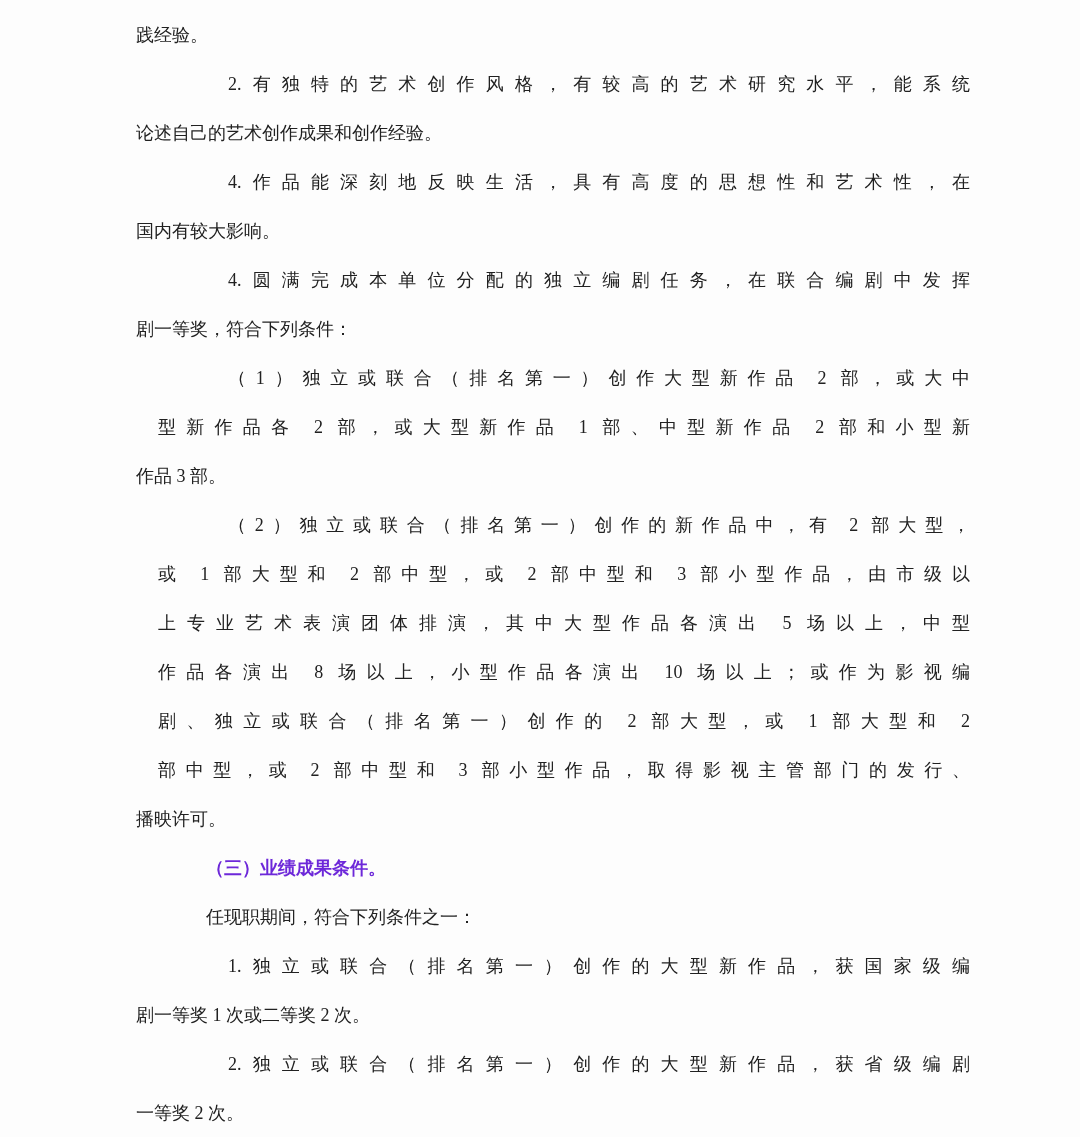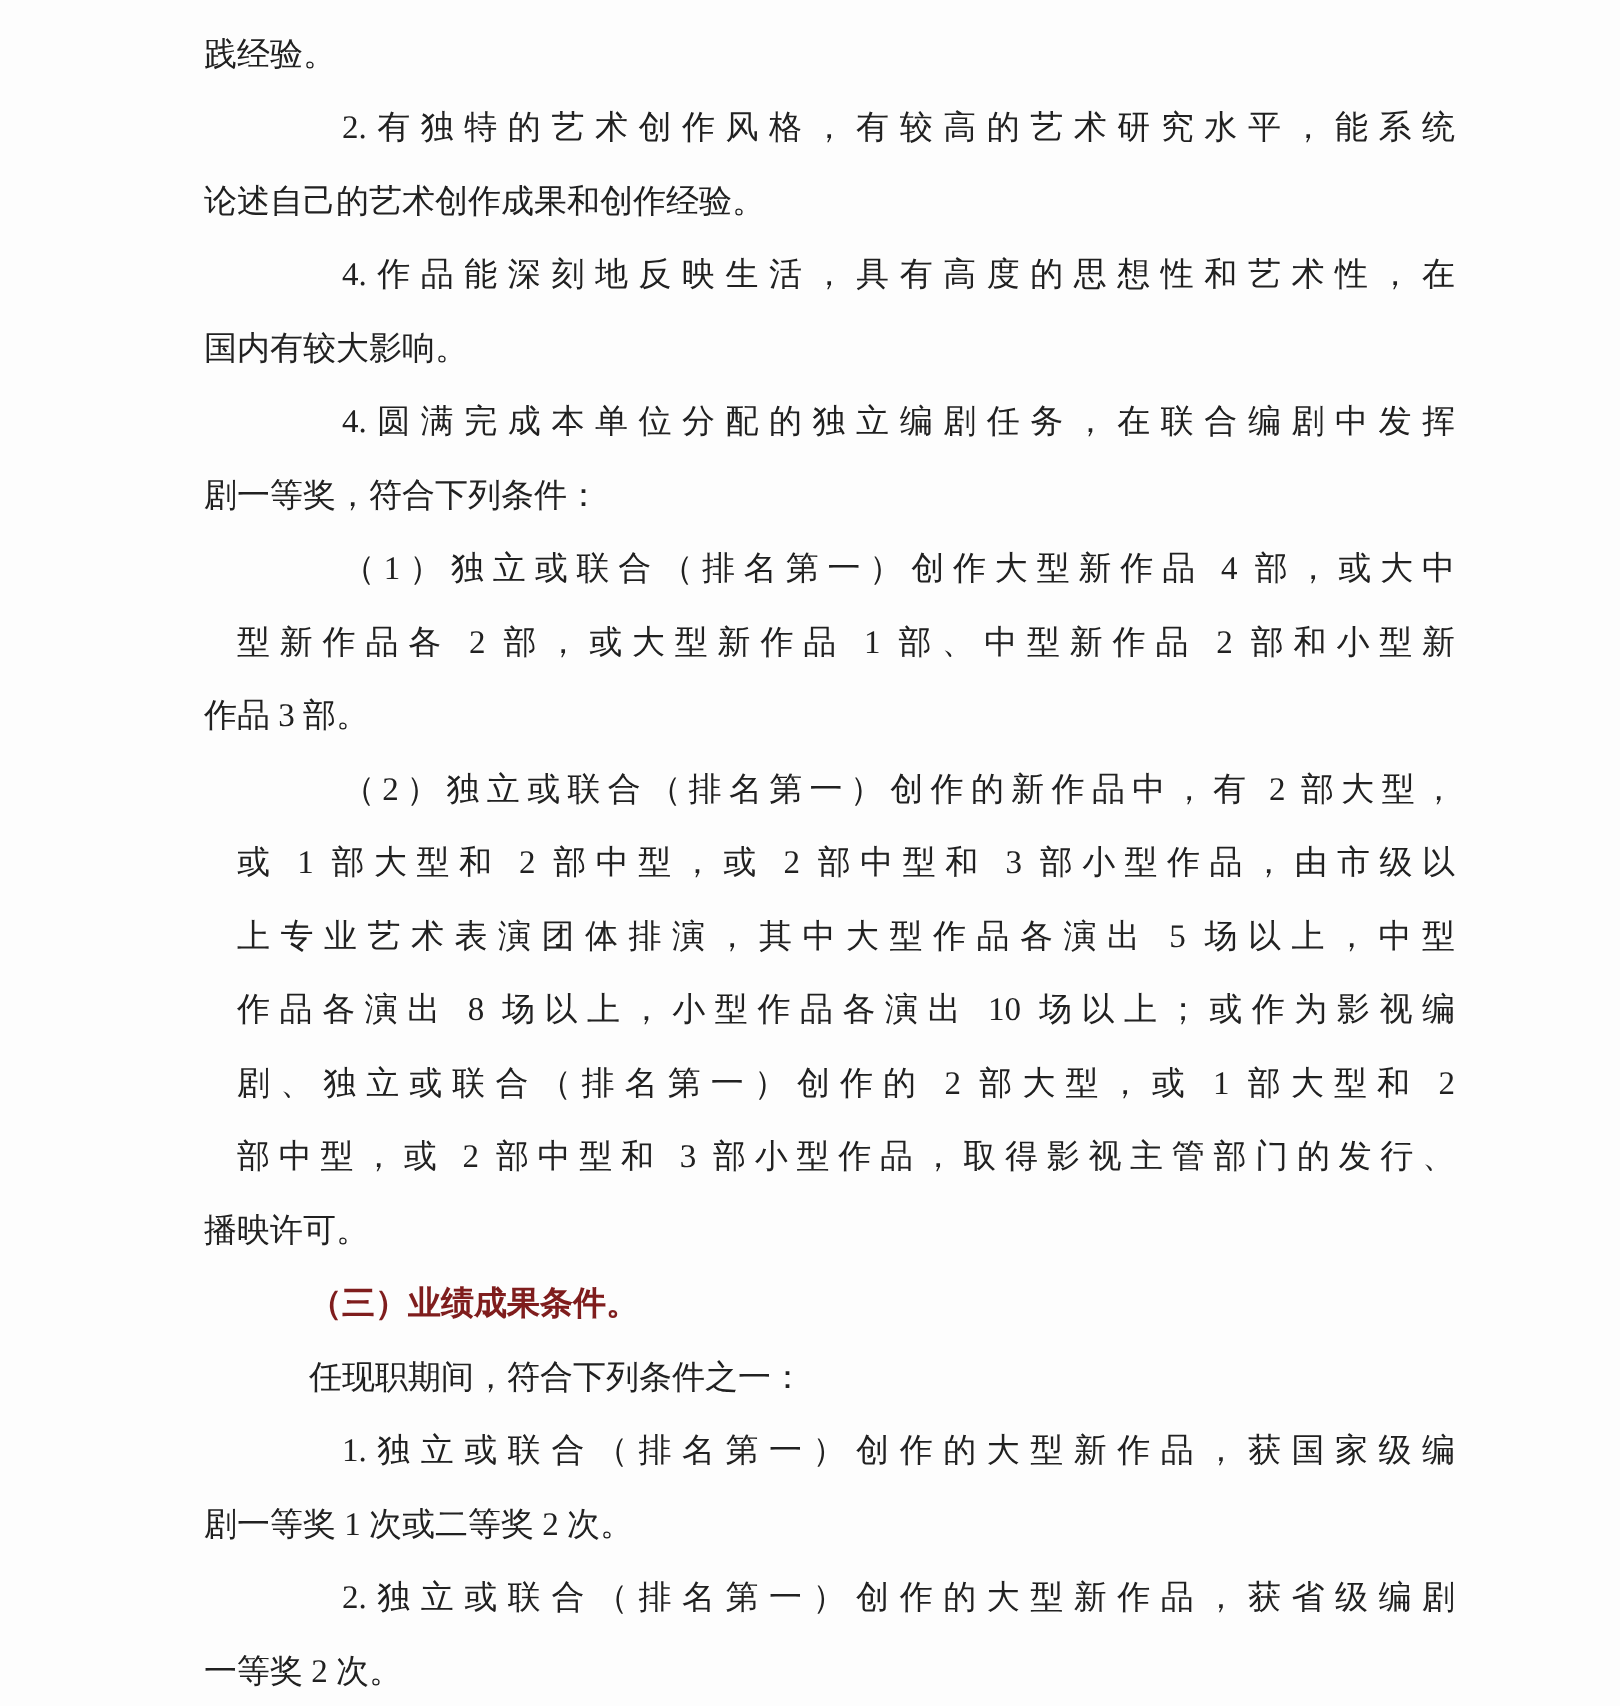--- a/index.html
+++ b/index.html
@@ -15,21 +15,21 @@
   .page {
     box-sizing: border-box;
     width: 1080px;
     height: 1137px;
     padding: 11px 110px 0 136px;
   }
   .doc-body {
     width: 100%;
   }
   .line {
-    font-size: 22px;
+    font-size: 18px;
     line-height: 49px;
     height: 49px;
     overflow: hidden;
     text-align: left;
   }
   .line.justify {
     text-align: justify;
     text-align-last: justify;
     margin-left: 22px;
   }
@@ -45,30 +45,30 @@
 
 <div class="page">
   <div class="doc-body">
       <div class="line">践经验。</div>
       <div class="line indent justify">2.有独特的艺术创作风格，有较高的艺术研究水平，能系统</div>
       <div class="line">论述自己的艺术创作成果和创作经验。</div>
       <div class="line indent justify">4.作品能深刻地反映生活，具有高度的思想性和艺术性，在</div>
       <div class="line">国内有较大影响。</div>
       <div class="line indent justify">4.圆满完成本单位分配的独立编剧任务，在联合编剧中发挥</div>
       <div class="line">剧一等奖，符合下列条件：</div>
-      <div class="line indent justify">（1）独立或联合（排名第一）创作大型新作品 4 部，或大中</div>
+      <div class="line indent justify">（1）独立或联合（排名第一）创作大型新作品 2 部，或大中</div>
       <div class="line justify">型新作品各 2 部，或大型新作品 1 部、中型新作品 2 部和小型新</div>
       <div class="line">作品 3 部。</div>
       <div class="line indent justify">（2）独立或联合（排名第一）创作的新作品中，有 2 部大型，</div>
       <div class="line justify">或 1 部大型和 2 部中型，或 2 部中型和 3 部小型作品，由市级以</div>
       <div class="line justify">上专业艺术表演团体排演，其中大型作品各演出 5 场以上，中型</div>
       <div class="line justify">作品各演出 8 场以上，小型作品各演出 10 场以上；或作为影视编</div>
       <div class="line justify">剧、独立或联合（排名第一）创作的 2 部大型，或 1 部大型和 2</div>
       <div class="line justify">部中型，或 2 部中型和 3 部小型作品，取得影视主管部门的发行、</div>
       <div class="line">播映许可。</div>
-      <div class="line indent bold" style="color: #7f1d1d;">（三）业绩成果条件。</div>
+      <div class="line indent bold" style="color: #6d28d9;">（三）业绩成果条件。</div>
       <div class="line indent">任现职期间，符合下列条件之一：</div>
       <div class="line indent justify">1.独立或联合（排名第一）创作的大型新作品，获国家级编</div>
       <div class="line">剧一等奖 1 次或二等奖 2 次。</div>
       <div class="line indent justify">2.独立或联合（排名第一）创作的大型新作品，获省级编剧</div>
       <div class="line">一等奖 2 次。</div>
     </div>
 </div>
 
 </body></html>

